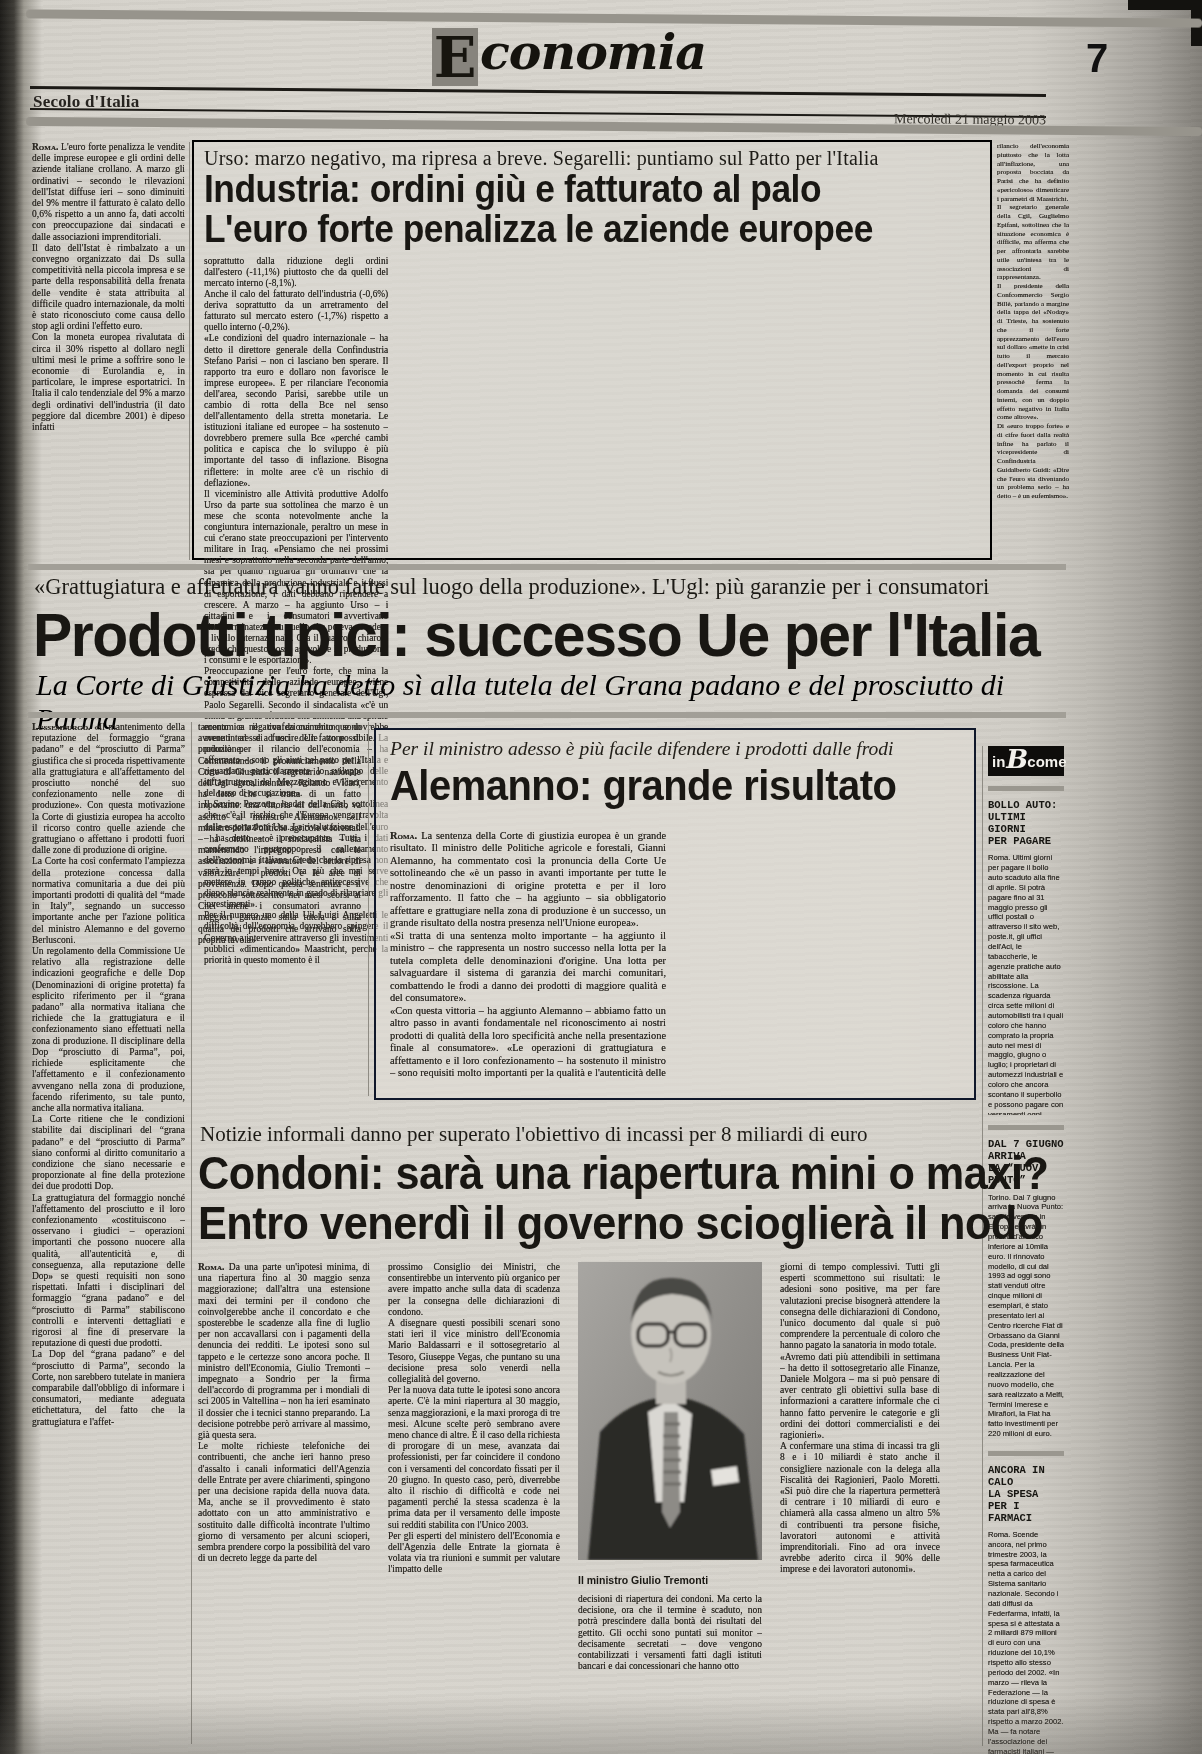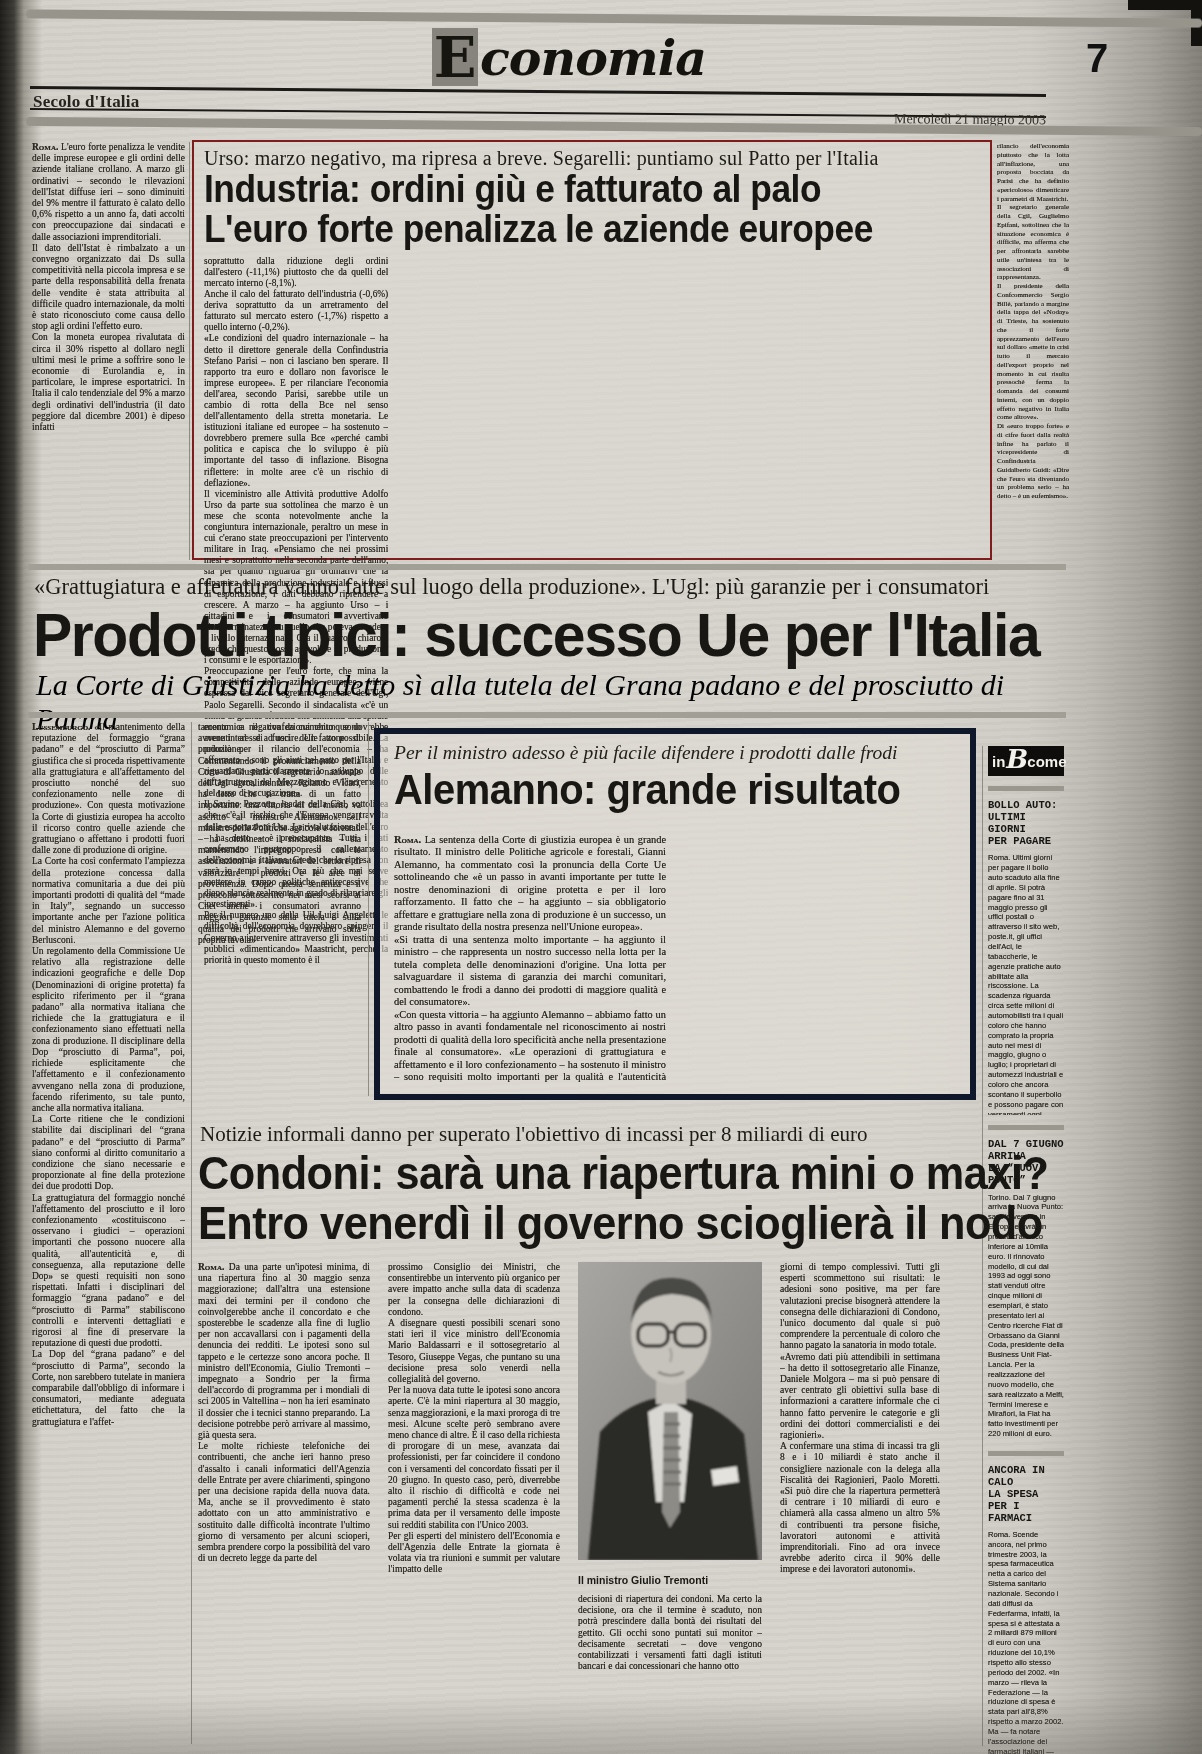--- a/index.html
+++ b/index.html
@@ -24,37 +24,37 @@
   .wavebar{position:absolute;background:#97948c;filter:blur(.7px);border-radius:4px;}
   .wb1{left:26px;top:14px;width:1176px;height:9px;transform:rotate(.45deg);}
   .wb2{left:26px;top:122px;width:1176px;height:9px;transform:rotate(.5deg);}
   .rule{position:absolute;background:#1c1a16;}
   .rule-main{left:30px;top:90px;width:1016px;height:3px;transform:rotate(.45deg);}
   .rule-thin{left:30px;top:112px;width:1016px;height:1.5px;transform:rotate(.45deg);}
   .section-head{position:absolute;left:432px;top:28px;display:flex;align-items:flex-start;}
   .e-block{width:46px;height:58px;background:#87847d;display:flex;align-items:center;justify-content:center;
     font-family:"DejaVu Serif",serif;font-weight:bold;font-size:56px;color:#17150f;line-height:1;}
   .section-rest{font-family:"DejaVu Serif",serif;font-style:italic;font-weight:bold;font-size:49px;
-    color:#15130e;line-height:1;margin-left:2px;margin-top:6px;letter-spacing:-1px;}
+    color:#15130e;line-height:1;margin-left:2px;letter-spacing:-1px;}
   .page-num{position:absolute;left:1086px;top:36px;font-family:"Liberation Sans",sans-serif;
     font-weight:bold;font-size:40px;color:#111;}
   .paper-name{position:absolute;left:33px;top:92px;font-weight:bold;font-size:17px;letter-spacing:.2px;}
   .issue-date{position:absolute;left:700px;top:111px;width:346px;text-align:right;font-size:14px;
     color:#33302a;transform:rotate(.45deg);}
 
   
   .bodytxt{font-size:9.5px;line-height:1.18;text-align:justify;color:#2b2823;
     white-space:pre-line;overflow:hidden;hyphens:auto;text-shadow:0 0 .4px rgba(43,40,35,.75);}
   .city{font-weight:bold;font-variant:small-caps;}
   .vr{position:absolute;width:1px;background:#8e8b83;}
 
   
   .col-left-top{position:absolute;left:32px;top:142px;width:153px;height:416px;}
   .box-industria{position:absolute;left:192px;top:140px;width:800px;height:420px;
-    border:2px solid #7f1d1d;background:rgba(222,219,212,.45);box-sizing:border-box;padding:5px 10px;}
+    border:2px solid #000000;background:rgba(222,219,212,.45);box-sizing:border-box;padding:5px 10px;}
   .kicker{font-size:20px;color:#1d1b16;letter-spacing:.2px;}
   .hl{font-family:"Liberation Sans",sans-serif;font-weight:bold;color:#191713;
     transform-origin:left top;white-space:nowrap;}
   .hl-ind{font-size:38px;line-height:1.05;letter-spacing:-.5px;transform:scaleX(.93);}
   .body-industria{columns:4;column-gap:13px;height:276px;margin-top:6px;}
   .rail-right-top{position:absolute;left:997px;top:142px;width:72px;height:420px;
     font-size:7px;line-height:1.25;}
   .rail-right-top .bodytxt{font-size:7px;line-height:1.25;height:420px;}
 
   .grayband{position:absolute;left:28px;background:#a29f97;height:6px;filter:blur(.4px);}
@@ -63,21 +63,21 @@
   .kicker-prodotti{position:absolute;left:34px;top:574px;width:1010px;font-size:22.5px;color:#1b1914;}
   .hl-prodotti{position:absolute;left:33px;top:599px;font-size:62px;letter-spacing:-1.5px;transform:scaleX(.95);}
   .sub-prodotti{position:absolute;left:36px;top:668px;width:1010px;font-style:italic;font-size:30px;
     color:#000000;font-family:"Liberation Serif",serif;}
 
   .rail-prodotti{position:absolute;left:32px;top:722px;width:153px;height:1022px;}
   .col2-prodotti{position:absolute;left:198px;top:722px;width:163px;height:372px;}
 
   
   .box-alemanno{position:absolute;left:374px;top:728px;width:602px;height:372px;
-    border:6px solid #0f172a;background:rgba(225,222,215,.55);box-sizing:border-box;padding:8px 14px 6px;}
+    border:2px solid #0f172a;background:rgba(225,222,215,.55);box-sizing:border-box;padding:8px 14px 6px;}
   .kicker-alemanno{font-style:italic;font-size:19.5px;color:#23201a;}
   .hl-alemanno{font-size:42px;letter-spacing:-.5px;transform:scaleX(.95);margin-top:2px;}
   .body-alemanno{columns:2;column-gap:18px;height:252px;margin-top:20px;}
   .body-alemanno .bodytxt{font-size:10.4px;line-height:1.2;height:252px;}
 
   
   .inbreve{position:absolute;left:988px;top:746px;width:76px;height:1000px;}
   .inbreve-banner{background:#0e0d0b;color:#f3f1ec;height:30px;display:flex;align-items:center;
     padding-left:4px;font-family:"Liberation Sans",sans-serif;font-weight:bold;font-size:15px;}
   .inbreve-banner .big-b{font-family:"DejaVu Serif",serif;font-style:italic;font-weight:bold;

